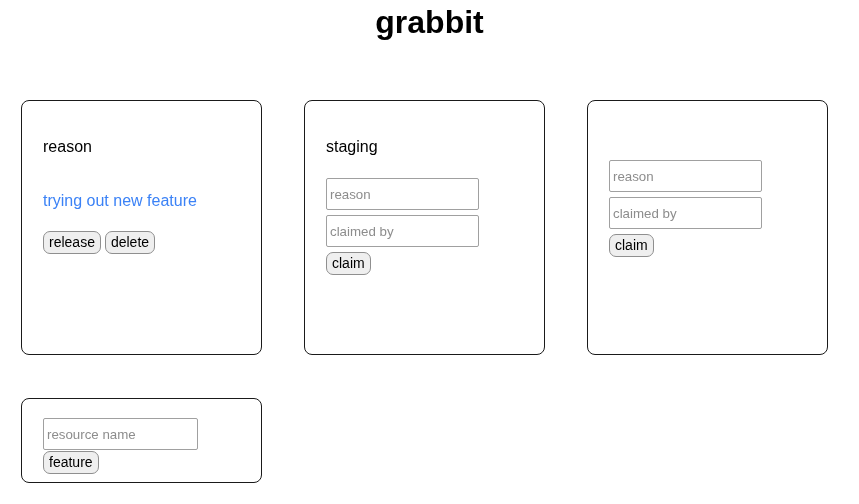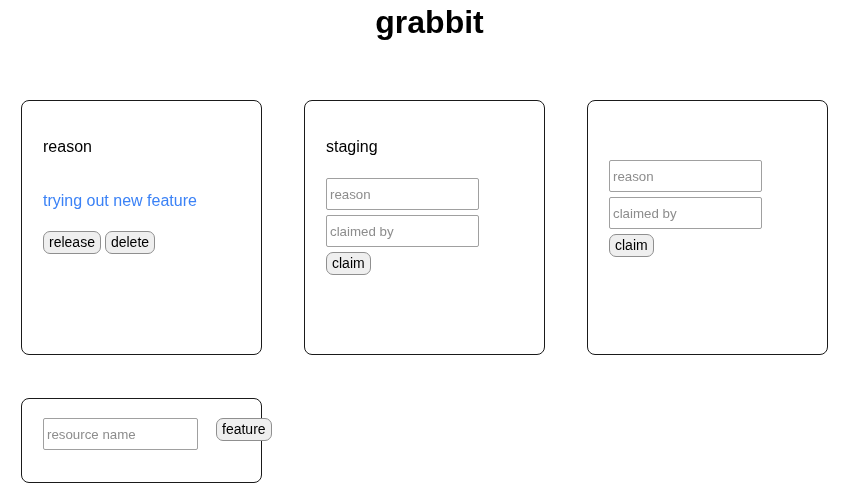--- a/index.html
+++ b/index.html
@@ -144,23 +144,23 @@
     border: 1.5px solid #1a1a1a;
     border-radius: 8px;
     background: #ffffff;
   }
 
   .create-card-body {
     position: absolute;
     left: 21px;
     top: 19px;
     display: flex;
-    flex-direction: row;
+    flex-direction: column;
     align-items: flex-start;
-    gap: 18px;
+    gap: 1px;
   }
 </style>
 </head>
 <body>
 
 <h1 class="page-title">grabbit</h1>
 
 <div class="cards-row">
 
   <div class="card">

